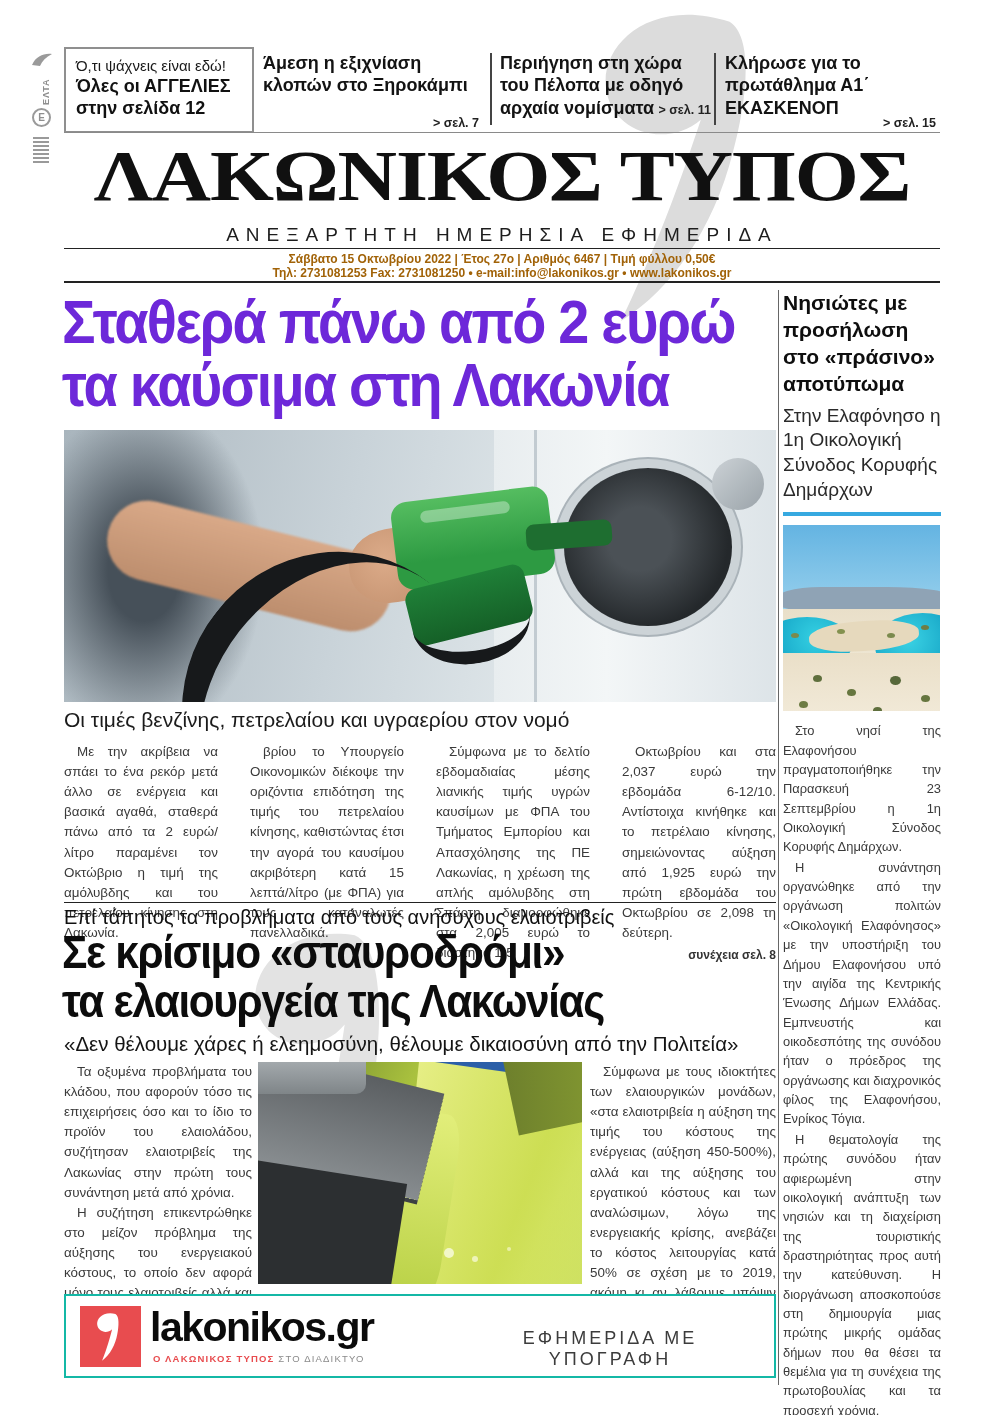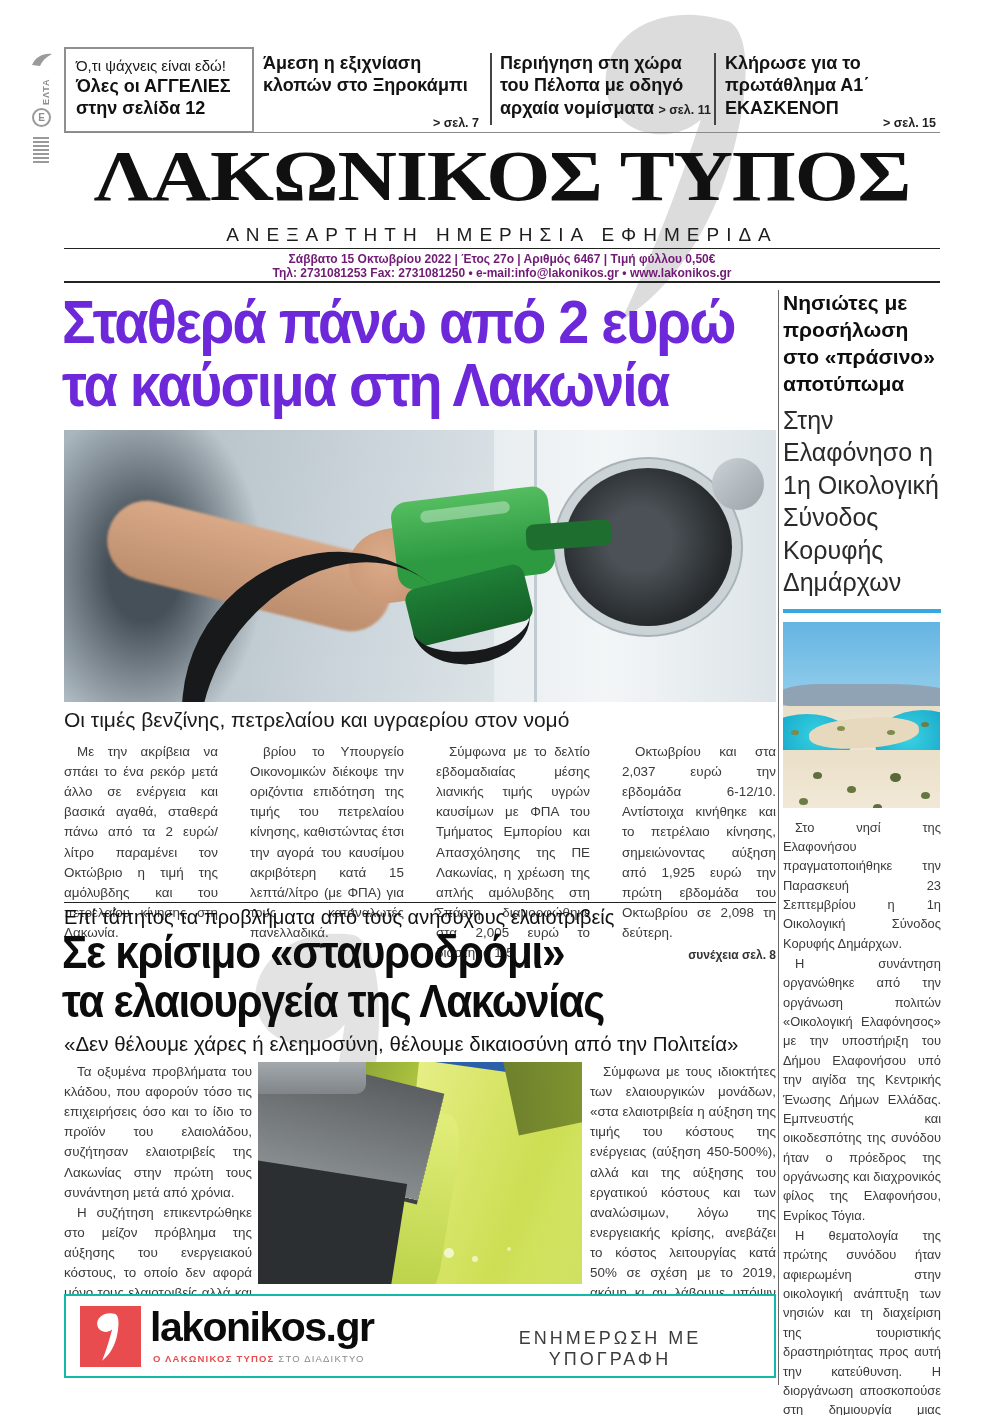--- a/index.html
+++ b/index.html
@@ -34,21 +34,21 @@
   .pageref{font-size:12.5px;font-weight:bold;color:#222;}
   .teaser .pr-abs{position:absolute;right:4px;bottom:0;}
   .vline{width:1.5px;background:#444;z-index:2;}
   .rule{background:#222;z-index:2;}
   
   .mast-title{left:64px;top:136px;width:876px;text-align:center;z-index:2;
     font-family:"Liberation Serif","DejaVu Serif",serif;font-weight:bold;font-size:71px;color:#101010;
     letter-spacing:-1px;white-space:nowrap;}
   .mast-title .cxc{display:inline-block;transform:scaleX(1.16);transform-origin:50% 50%;}
   .mast-sub{left:64px;top:224px;width:876px;text-align:center;font-size:19px;letter-spacing:7px;color:#1d1d1d;z-index:2;}
-  .mast-line{left:64px;width:876px;text-align:center;font-size:12px;font-weight:bold;color:#701a75;z-index:2;}
+  .mast-line{left:64px;width:876px;text-align:center;font-size:12px;font-weight:bold;color:#a16207;z-index:2;}
   
   .cx{display:inline-block;transform:scaleX(.9);transform-origin:0 50%;white-space:nowrap;}
   .h1{left:62px;top:290px;z-index:2;font-weight:bold;color:#6d28d9;font-size:62px;line-height:1.02;letter-spacing:-2px;}
   .h2-kicker{left:64px;top:906px;z-index:2;font-size:20px;color:#101010;}
   .h2{left:62px;top:928px;z-index:2;font-weight:bold;color:#0c0c0c;font-size:47px;line-height:1.04;letter-spacing:-1.5px;}
   .h2-sub{left:64px;top:1032px;z-index:2;font-size:20.5px;color:#141414;}
   .caption{left:64px;top:708px;z-index:2;font-size:21px;color:#1b1b1b;}
   
   .bodytext{font-size:13.4px;line-height:1.5;text-align:justify;color:#3a3a3a;}
   .bodytext p{text-indent:13px;}
@@ -61,21 +61,21 @@
   
   .photo{position:absolute;overflow:hidden;z-index:2;background:#ccc;}
   .photo .sh{position:absolute;}
   #photo-fuel{left:64px;top:430px;width:712px;height:272px;}
   #photo-oil{left:258px;top:1062px;width:324px;height:222px;}
   #photo-beach{left:783px;top:490px;width:157px;height:186px;}
   
   .vdivider{left:778px;top:290px;width:1px;height:1095px;background:#666;z-index:2;}
   .sidebar{left:783px;top:290px;width:158px;z-index:2;}
   .sb-h{font-size:21px;font-weight:bold;color:#0e0e0e;line-height:1.28;margin-bottom:6px;}
-  .sb-sub{font-size:25px;color:#2a2a2a;line-height:1.3;margin-bottom:10px;}
+  .sb-sub{font-size:19px;color:#2a2a2a;line-height:1.3;margin-bottom:10px;}
   .sb-bar{height:4px;background:var(--accent-blue);margin-bottom:9px;}
   .sb-body{margin-top:10px;font-size:12.9px;line-height:1.5;text-align:justify;color:#3a3a3a;}
   .sb-body p{text-indent:12px;margin-bottom:1px;}
   
   .banner{left:64px;top:1294px;width:712px;height:84px;border:2px solid #14b8a6;z-index:2;background:#fff;}
   .logo-sq{position:absolute;left:14px;top:10px;width:61px;height:61px;background:var(--logo-red);
     display:flex;align-items:center;justify-content:center;color:#fff;}
   .logo-text{position:absolute;left:84px;top:8px;font-size:41px;font-weight:bold;letter-spacing:-1.5px;color:#0b0b0b;}
   .logo-tag{position:absolute;left:87px;top:57px;font-size:9.5px;letter-spacing:1.2px;}
   .logo-tag .red{color:var(--logo-red);font-weight:bold;}
@@ -214,21 +214,21 @@
 <div class="abs banner">
   <div class="logo-sq">
     <svg width="40" height="52" viewBox="0 0 100 140" fill="currentColor">
       <path d="M62,8 C30,0 10,20 13,38 C16,57 40,62 53,49 C46,76 40,98 26,134 C48,118 62,90 67,62 C71,42 73,14 62,8 Z"></path>
     </svg>
   </div>
   <div class="logo-text">lakonikos.gr</div>
   <div class="logo-tag">
     <span class="red">Ο ΛΑΚΩΝΙΚΟΣ ΤΥΠΟΣ</span><span class="gray"> ΣΤΟ ΔΙΑΔΙΚΤΥΟ</span>
   </div>
-  <div class="banner-slogan">ΕΝΗΜΕΡΩΣΗ ΜΕ ΥΠΟΓΡΑΦΗ</div>
+  <div class="banner-slogan">ΕΦΗΜΕΡΙΔΑ ΜΕ ΥΠΟΓΡΑΦΗ</div>
 </div>
 
 <div class="abs vdivider"></div>
 
 <div class="abs sidebar">
   <div class="sb-h">Νησιώτες με προσήλωση στο «πράσινο» αποτύπωμα</div>
   <div class="sb-sub">Στην Ελαφόνησο η 1η Οικολογική Σύνοδος Κορυφής Δημάρχων</div>
   <div class="sb-bar"></div>
 
   <div class="photo" id="photo-beach" style="position:relative;left:0;top:0;">

